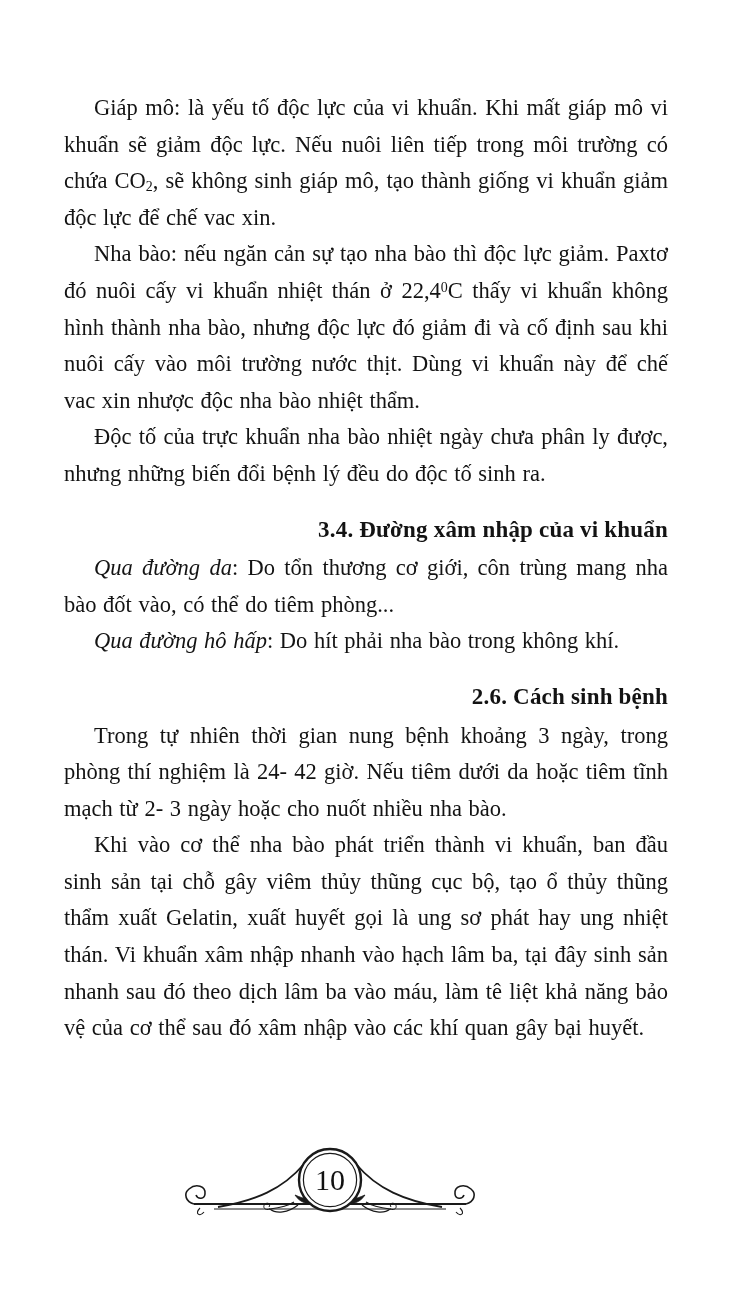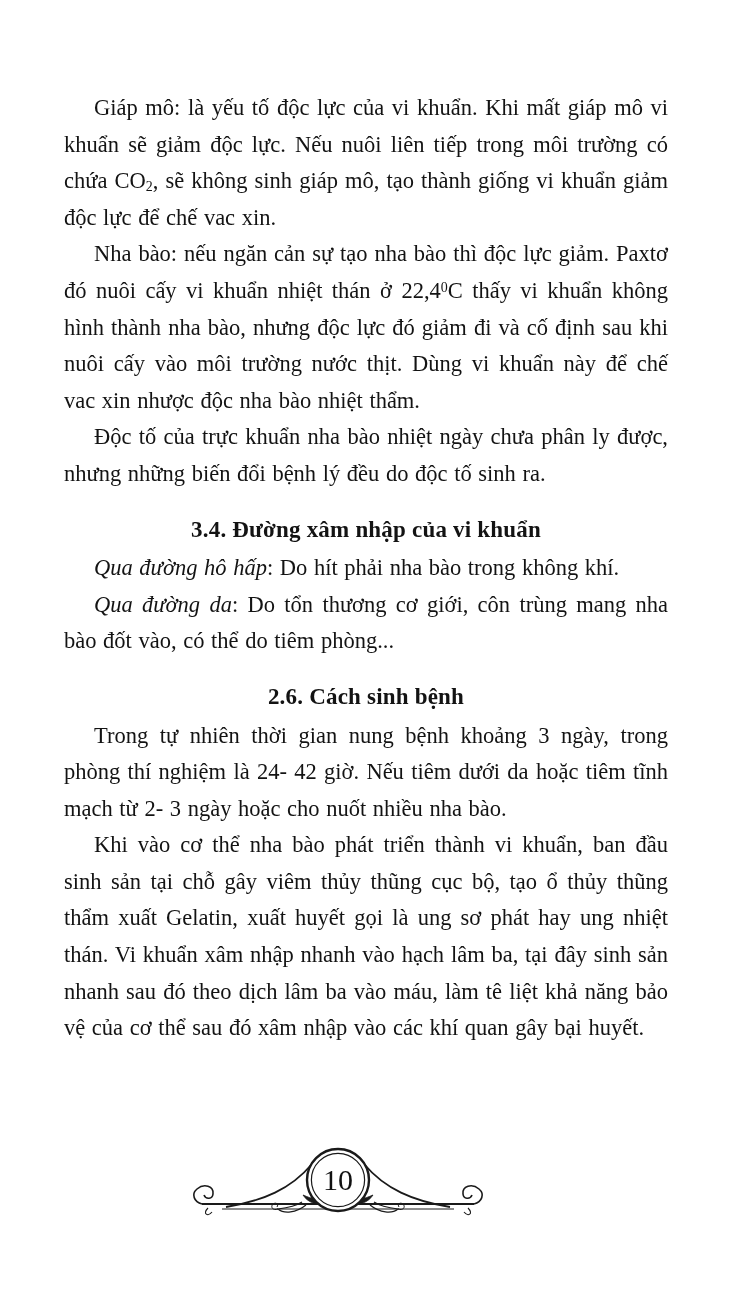--- a/index.html
+++ b/index.html
@@ -27,39 +27,39 @@
   .para {
     margin: 0;
     text-align: justify;
     text-indent: 30px;
     word-spacing: 1px;
   }
   .heading {
     margin: 19px 0 2px 0;
     font-size: 23px;
     font-weight: bold;
-    text-align: center;
+    text-align: right;
     text-indent: 0;
     letter-spacing: 0.2px;
   }
   .lead-italic { font-style: italic; }
   sub.sub-txt {
     font-size: 0.62em;
     line-height: 0;
     vertical-align: -0.25em;
   }
   sup.sup-txt {
     font-size: 0.62em;
     line-height: 0;
     vertical-align: 0.45em;
   }
   .footer {
     position: absolute;
     top: 1131px;
-    left: 8px;
+    left: 0;
     width: 660px;
     display: flex;
     justify-content: center;
   }
   .ornament { color: #1a1a1a; }
   .ornament path, .ornament circle { stroke: currentColor; }
   .page-num-text {
     font-family: "Liberation Serif", "DejaVu Serif", serif;
     font-size: 30px;
     fill: #111111;
@@ -73,23 +73,23 @@
 
     <p class="para"><span>Giáp mô: là yếu tố độc lực của vi khuẩn. Khi mất giáp mô vi khuẩn sẽ giảm độc lực. Nếu nuôi liên tiếp trong môi trường có chứa CO</span><sub class="sub-txt">2</sub><span>, sẽ không sinh giáp mô, tạo thành giống vi khuẩn giảm độc lực để chế vac xin.</span></p>
 
     <p class="para"><span>Nha bào: nếu ngăn cản sự tạo nha bào thì độc lực giảm. Paxtơ đó nuôi cấy vi khuẩn nhiệt thán ở 22,4</span><sup class="sup-txt">0</sup><span>C thấy vi khuẩn không hình thành nha bào, nhưng độc lực đó giảm đi và cố định sau khi nuôi cấy vào môi trường nước thịt. Dùng vi khuẩn này để chế vac xin nhược độc nha bào nhiệt thẩm.</span></p>
 
     <p class="para">Độc tố của trực khuẩn nha bào nhiệt ngày chưa phân ly được, nhưng những biến đổi bệnh lý đều do độc tố sinh ra.</p>
 
     <h2 class="heading">3.4. Đường xâm nhập của vi khuẩn</h2>
 
 
+    <p class="para"><span class="lead-italic">Qua đường da</span><span>: Do tổn thương cơ giới, côn trùng mang nha bào đốt vào, có thể do tiêm phòng...</span></p>
+
     <p class="para"><span class="lead-italic">Qua đường hô hấp</span><span>: Do hít phải nha bào trong không khí.</span></p>
-
-    <p class="para"><span class="lead-italic">Qua đường da</span><span>: Do tổn thương cơ giới, côn trùng mang nha bào đốt vào, có thể do tiêm phòng...</span></p>
 
     <h2 class="heading">2.6. Cách sinh bệnh</h2>
 
     <p class="para">Trong tự nhiên thời gian nung bệnh khoảng 3 ngày, trong phòng thí nghiệm là 24- 42 giờ. Nếu tiêm dưới da hoặc tiêm tĩnh mạch từ 2- 3 ngày hoặc cho nuốt nhiều nha bào.</p>
 
     <p class="para">Khi vào cơ thể nha bào phát triển thành vi khuẩn, ban đầu sinh sản tại chỗ gây viêm thủy thũng cục bộ, tạo ổ thủy thũng thẩm xuất Gelatin, xuất huyết gọi là ung sơ phát hay ung nhiệt thán. Vi khuẩn xâm nhập nhanh vào hạch lâm ba, tại đây sinh sản nhanh sau đó theo dịch lâm ba vào máu, làm tê liệt khả năng bảo vệ của cơ thể sau đó xâm nhập vào các khí quan gây bại huyết.</p>
 
   </main>
 
   <footer class="footer">

